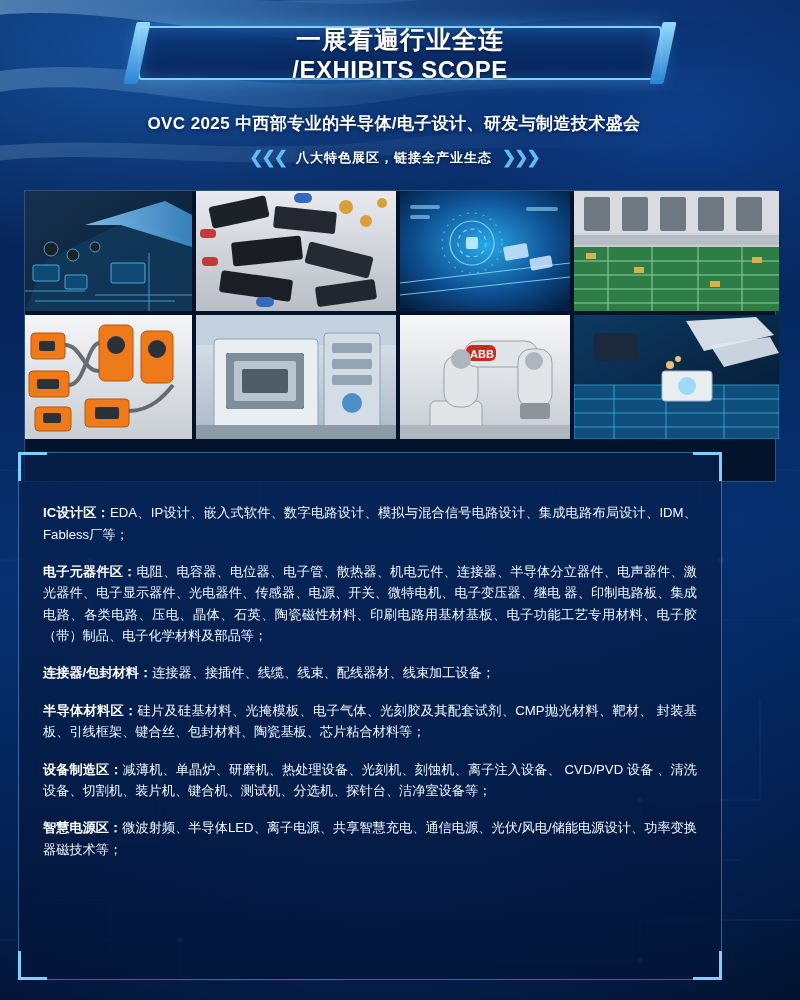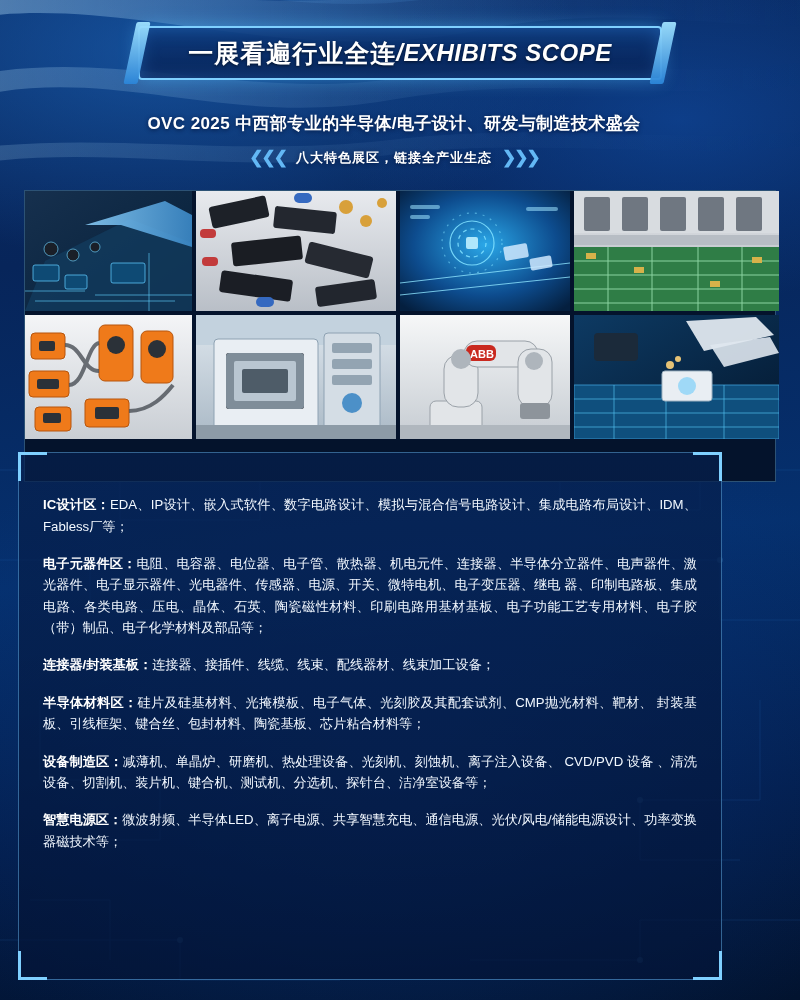--- a/index.html
+++ b/index.html
@@ -49,20 +49,21 @@
     transform: translateX(-50%);
     width: 520px;
     height: 50px;
     display: flex;
     align-items: center;
     justify-content: center;
     background: linear-gradient(180deg, rgba(12,55,120,0.85), rgba(6,30,80,0.85));
     border: 2px solid #7fd0ff;
     border-radius: 4px;
     box-shadow: 0 0 18px rgba(80,190,255,0.45), inset 0 0 18px rgba(60,150,240,0.35);
+    flex-direction: column;
   }
   .title-banner::before,
   .title-banner::after {
     content: "";
     position: absolute;
     top: -6px;
     width: 14px;
     height: 62px;
     background: linear-gradient(180deg, #9fe2ff, #2b85d8);
     opacity: 0.95;
@@ -73,21 +74,20 @@
   .title-cn {
     font-size: 25px;
     font-weight: bold;
     color: #ffffff;
     letter-spacing: 1px;
     text-shadow: 0 1px 3px rgba(0,0,0,0.6);
   }
   .title-en {
     font-size: 24px;
     font-weight: bold;
-    font-style: italic;
     color: #ffffff;
     letter-spacing: 0.5px;
     text-shadow: 0 1px 3px rgba(0,0,0,0.6);
   }
 
   
   .subtitle-wrap {
     position: absolute;
     top: 112px;
     left: 0;
@@ -147,21 +147,21 @@
   
   .panel {
     position: absolute;
     top: 452px;
     left: 18px;
     width: 704px;
     height: 528px;
     box-sizing: border-box;
     background: linear-gradient(180deg, rgba(6,32,78,0.72), rgba(3,20,55,0.72));
     border: 1px solid rgba(110,195,255,0.45);
-    padding: 28px 24px 10px 24px;
+    padding: 36px 24px 10px 24px;
   }
   .corner {
     position: absolute;
     width: 26px;
     height: 26px;
     border-color: #7fd0ff;
     border-style: solid;
     border-width: 0;
   }
   .c-tl { top: -1px; left: -1px; border-top-width: 3px; border-left-width: 3px; }
@@ -506,21 +506,21 @@
     <span class="corner c-bl"></span>
     <span class="corner c-br"></span>
 
     <p class="entry">
       <span class="zone">IC设计区：</span><span class="body">EDA、IP设计、嵌入式软件、数字电路设计、模拟与混合信号电路设计、集成电路布局设计、IDM、Fabless厂等；</span>
     </p>
     <p class="entry">
       <span class="zone">电子元器件区：</span><span class="body">电阻、电容器、电位器、电子管、散热器、机电元件、连接器、半导体分立器件、电声器件、激光器件、电子显示器件、光电器件、传感器、电源、开关、微特电机、电子变压器、继电 器、印制电路板、集成电路、各类电路、压电、晶体、石英、陶瓷磁性材料、印刷电路用基材基板、电子功能工艺专用材料、电子胶（带）制品、电子化学材料及部品等；</span>
     </p>
     <p class="entry">
-      <span class="zone">连接器/封装基板：</span><span class="body">连接器、接插件、线缆、线束、配线器材、线束加工设备；</span>
+      <span class="zone">连接器/包封材料：</span><span class="body">连接器、接插件、线缆、线束、配线器材、线束加工设备；</span>
     </p>
     <p class="entry">
       <span class="zone">半导体材料区：</span><span class="body">硅片及硅基材料、光掩模板、电子气体、光刻胶及其配套试剂、CMP抛光材料、靶材、 封装基板、引线框架、键合丝、包封材料、陶瓷基板、芯片粘合材料等；</span>
     </p>
     <p class="entry">
       <span class="zone">设备制造区：</span><span class="body">减薄机、单晶炉、研磨机、热处理设备、光刻机、刻蚀机、离子注入设备、 CVD/PVD 设备 、清洗设备、切割机、装片机、键合机、测试机、分选机、探针台、洁净室设备等；</span>
     </p>
     <p class="entry">
       <span class="zone">智慧电源区：</span><span class="body">微波射频、半导体LED、离子电源、共享智慧充电、通信电源、光伏/风电/储能电源设计、功率变换器磁技术等；</span>
     </p>

